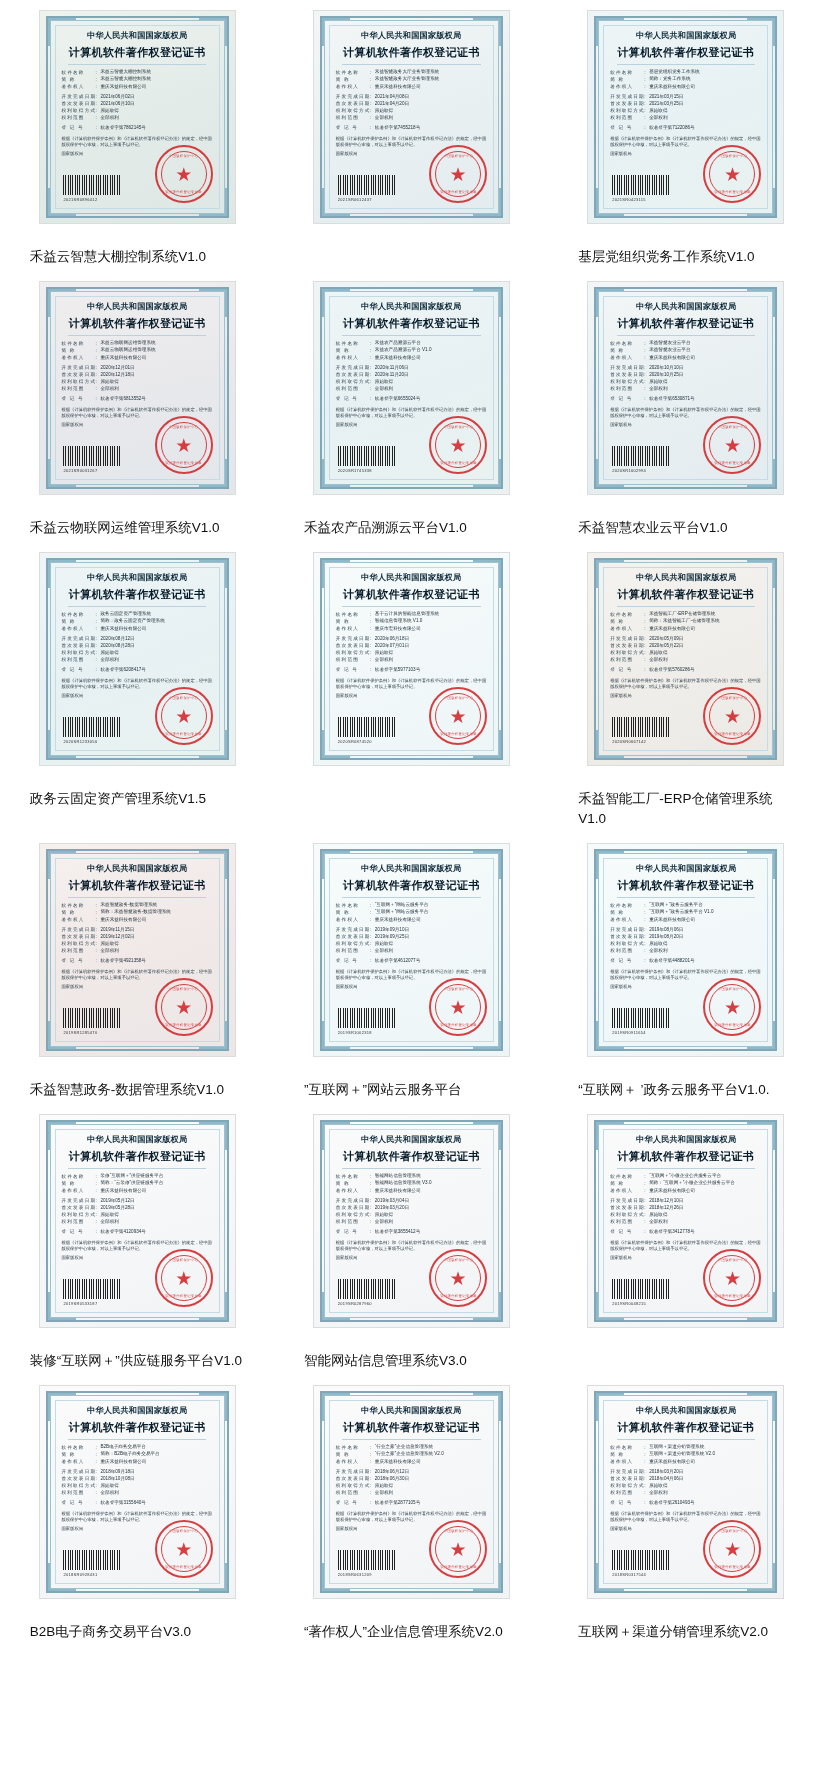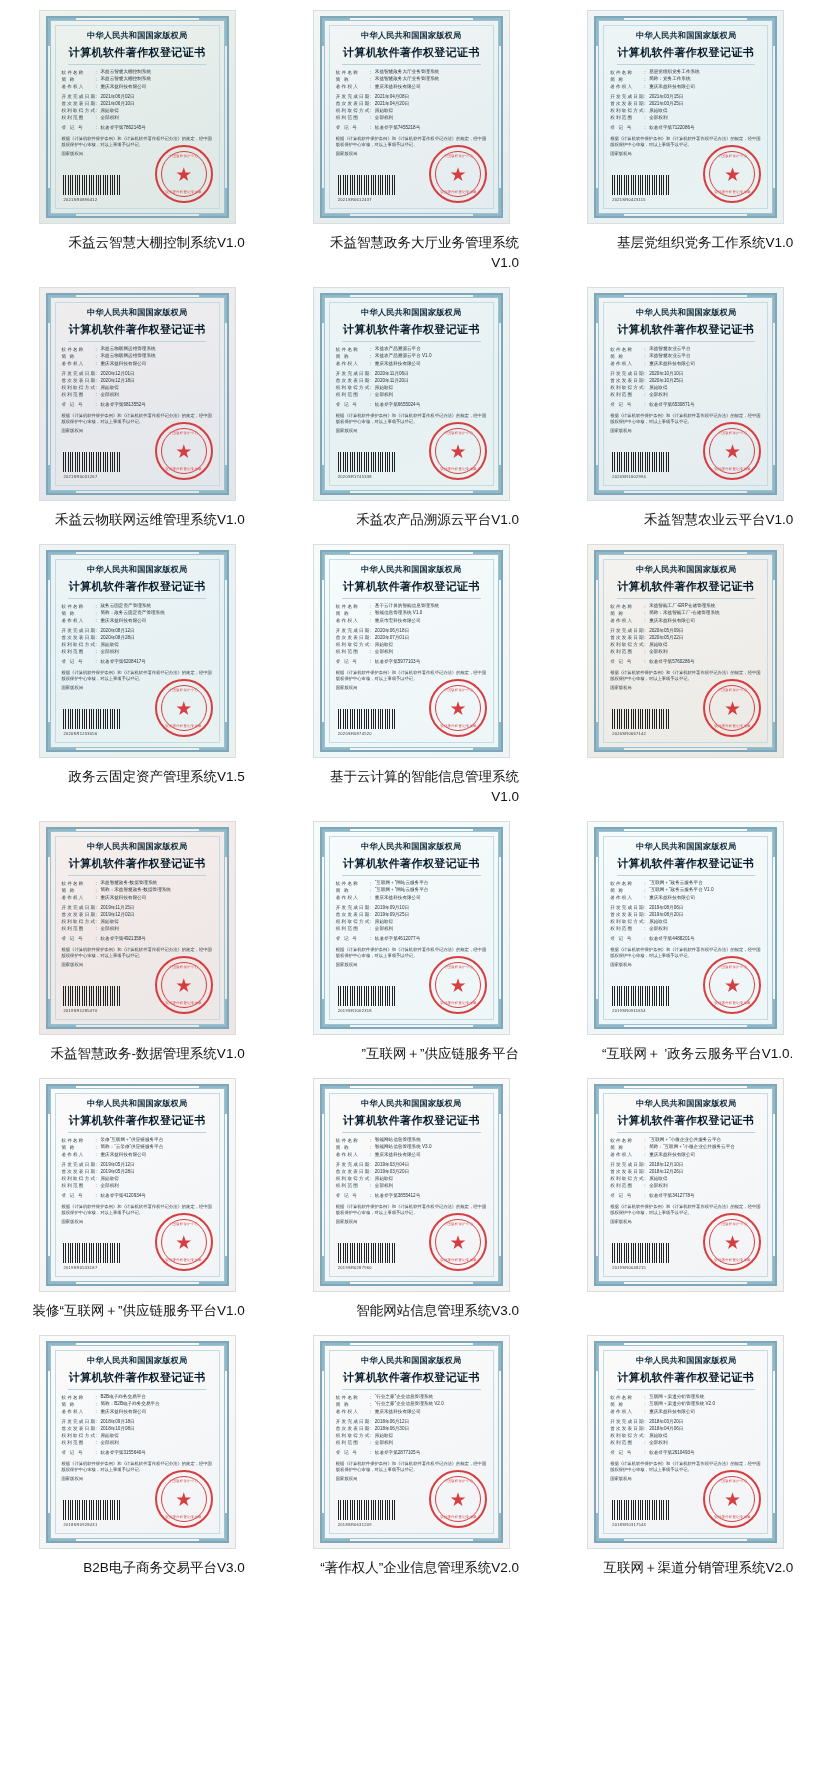--- a/index.html
+++ b/index.html
@@ -206,23 +206,23 @@
   .seal .seal-bottom {
     position: absolute;
     bottom: 7px;
     font-size: 4px;
     color: #d3262a;
     letter-spacing: 0.3px;
     white-space: nowrap;
     transform: scale(0.85);
   }
   .caption {
-    margin-top: 9px;
+    margin-top: 23px;
     width: 215px;
-    text-align: right;
+    text-align: left;
     font-size: 13.5px;
     line-height: 20px;
     color: #111111;
     font-family: "Liberation Sans", sans-serif;
   }
   
   .tone-a { background: linear-gradient(160deg, #eef3ee 0%, #e4ece9 45%, #dde7e4 100%); }
   .tone-b { background: linear-gradient(160deg, #f3f6f6 0%, #e9f0f2 50%, #e2ebee 100%); }
   .tone-c { background: linear-gradient(160deg, #eff5f6 0%, #e7f1f3 50%, #e9f2f0 100%); }
   .tone-d { background: linear-gradient(170deg, #f0eeee 0%, #e9e9ec 45%, #e2e6ea 100%); }
@@ -371,21 +371,20 @@
               <div class="barcode"></div>
               <div class="barcode-num">2021SR0612437</div>
               <div class="seal">
                 <div class="seal-top">中国版权保护中心</div>
                 <div class="star">★</div>
                 <div class="seal-bottom">软件著作权登记专用章</div>
               </div>
             </div>
           </div>
         </div>
-        <div class="caption">禾益智慧政务大厅业务管理系统V1.0</div>
       </div>
       <div class="cell">
         <div class="cert tone-c">
           <div class="frame-outer"></div>
           <div class="frame-mid"></div>
           <div class="frame-inner"></div>
           <div class="corner tl"></div>
           <div class="corner tr"></div>
           <div class="corner bl"></div>
           <div class="corner br"></div>
@@ -803,21 +802,20 @@
               <div class="barcode"></div>
               <div class="barcode-num">2020SR0874520</div>
               <div class="seal">
                 <div class="seal-top">中国版权保护中心</div>
                 <div class="star">★</div>
                 <div class="seal-bottom">软件著作权登记专用章</div>
               </div>
             </div>
           </div>
         </div>
-        <div class="caption">基于云计算的智能信息管理系统V1.0</div>
       </div>
       <div class="cell">
         <div class="cert tone-e">
           <div class="frame-outer"></div>
           <div class="frame-mid"></div>
           <div class="frame-inner"></div>
           <div class="corner tl"></div>
           <div class="corner tr"></div>
           <div class="corner bl"></div>
           <div class="corner br"></div>
@@ -875,20 +873,21 @@
               <div class="barcode"></div>
               <div class="barcode-num">2020SR0667142</div>
               <div class="seal">
                 <div class="seal-top">中国版权保护中心</div>
                 <div class="star">★</div>
                 <div class="seal-bottom">软件著作权登记专用章</div>
               </div>
             </div>
           </div>
         </div>
+        <div class="caption">禾益智能工厂-ERP仓储管理系统V1.0</div>
       </div>
       <div class="cell">
         <div class="cert tone-h">
           <div class="frame-outer"></div>
           <div class="frame-mid"></div>
           <div class="frame-inner"></div>
           <div class="corner tl"></div>
           <div class="corner tr"></div>
           <div class="corner bl"></div>
           <div class="corner br"></div>
@@ -1018,21 +1017,21 @@
               <div class="barcode"></div>
               <div class="barcode-num">2019SR1002318</div>
               <div class="seal">
                 <div class="seal-top">中国版权保护中心</div>
                 <div class="star">★</div>
                 <div class="seal-bottom">软件著作权登记专用章</div>
               </div>
             </div>
           </div>
         </div>
-        <div class="caption">”互联网＋”供应链服务平台</div>
+        <div class="caption">”互联网＋”网站云服务平台</div>
       </div>
       <div class="cell">
         <div class="cert tone-f">
           <div class="frame-outer"></div>
           <div class="frame-mid"></div>
           <div class="frame-inner"></div>
           <div class="corner tl"></div>
           <div class="corner tr"></div>
           <div class="corner bl"></div>
           <div class="corner br"></div>

